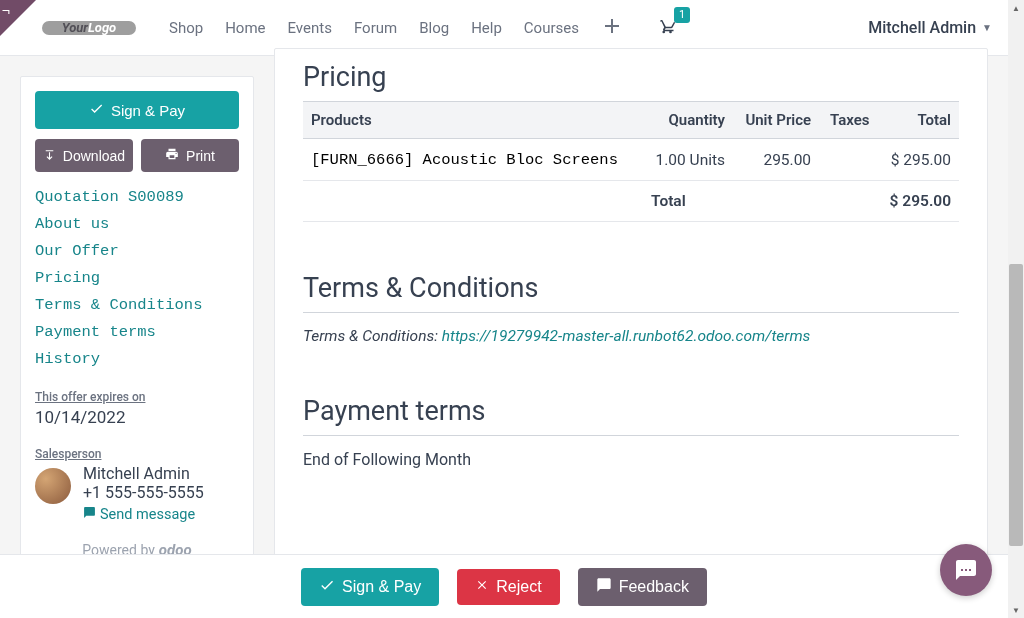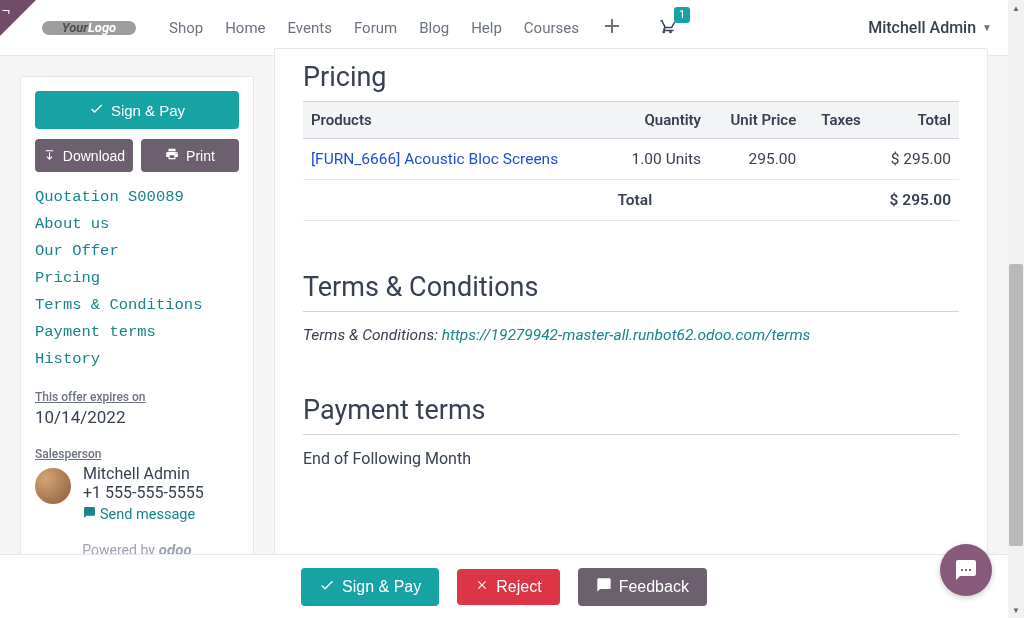--- a/index.html
+++ b/index.html
@@ -198,21 +198,21 @@
       font-size: 15px;
       border-top: 1px solid #d1d5db;
       border-bottom: 1px solid #d1d5db;
     }
     table.pricing th.right, table.pricing td.right { text-align: right; }
     table.pricing td {
       padding: 11px 8px;
       border-bottom: 1px solid #e5e7eb;
       font-size: 15.5px;
     }
-    .product-link { color: #1d4ed8; text-decoration: none; cursor: pointer; }
+    .product-link { color: #000000; text-decoration: none; cursor: pointer; font-family: Liberation Mono, monospace; }
     .total-row td { border-bottom: none; font-weight: 600; font-size: 16.5px; padding-top: 16px; }
 
     .terms-line { font-size: 15.5px; font-style: italic; }
     .terms-line a { color: #17858a; text-decoration: none; }
 
     .payment-text { font-size: 16px; margin-top: 4px; }
 
     
     .bottom-bar {
       position: absolute;

